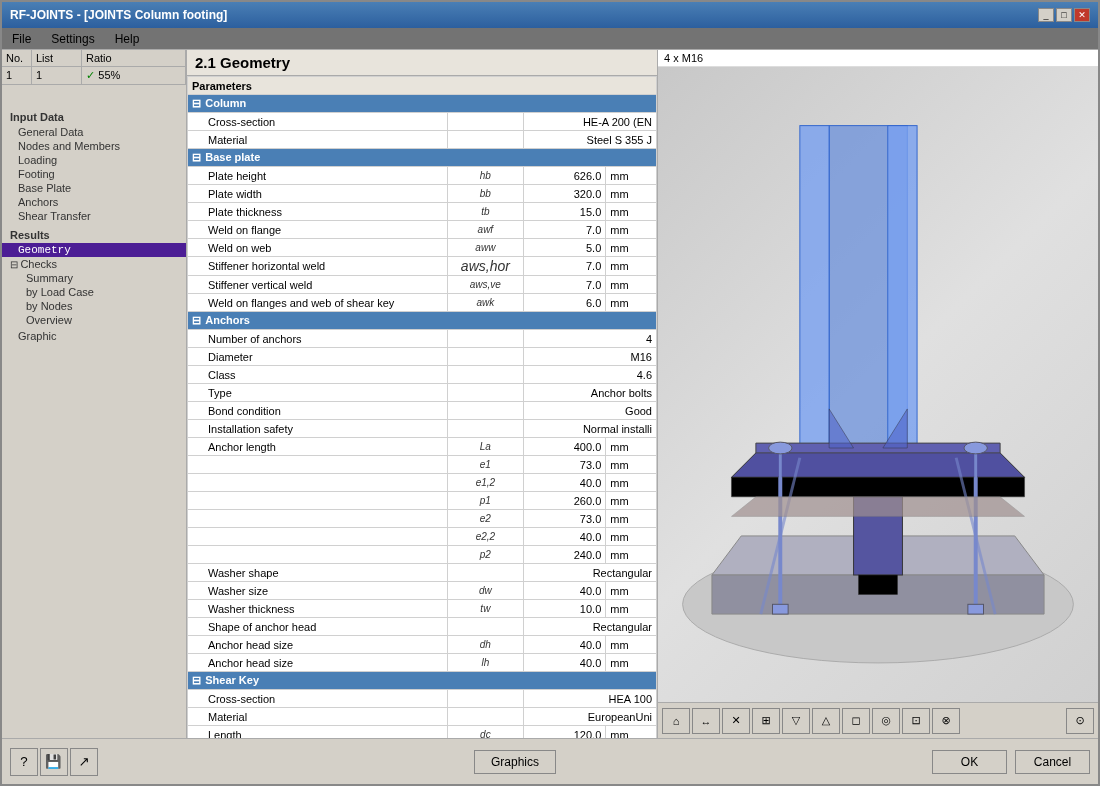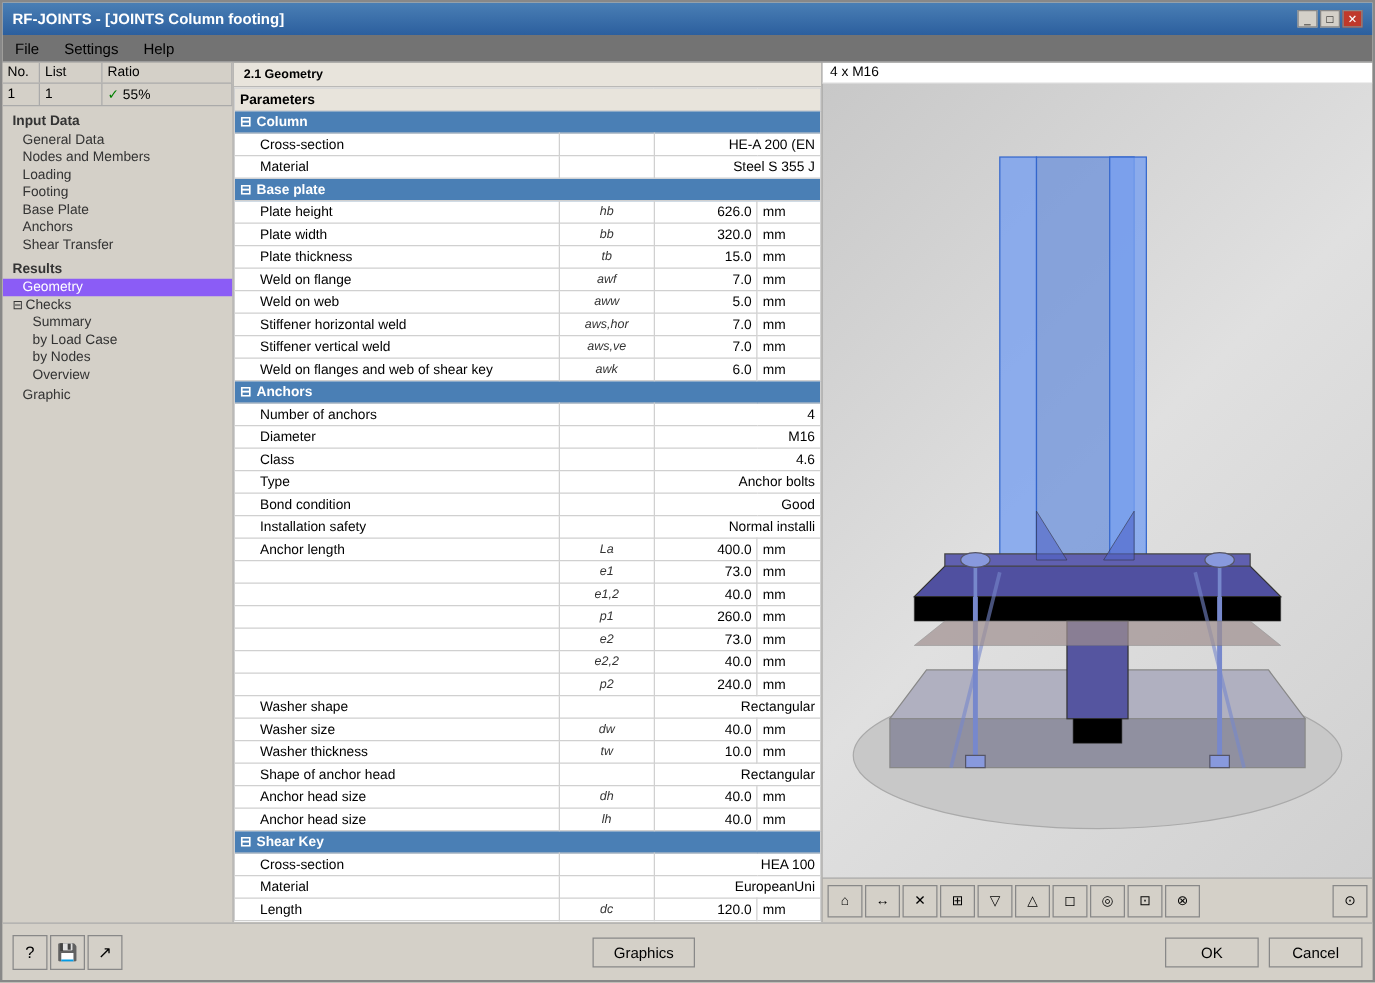--- a/index.html
+++ b/index.html
@@ -12,55 +12,55 @@
     .title-bar-controls { display: flex; gap: 2px; }
     .title-btn { width: 16px; height: 14px; background: #d4d0c8; border: 1px solid #888; font-size: 9px; cursor: pointer; display: flex; align-items: center; justify-content: center; }
     .title-btn.close { background: #c0392b; color: white; }
     
     .menu-bar { background: #737373; border-bottom: 1px solid #aaa; padding: 2px 4px; display: flex; gap: 8px; height: 22px; align-items: flex-start; }
     .menu-item { padding: 2px 6px; cursor: pointer; font-size: 12px; }
     
     .main-content { display: flex; flex: 1; overflow: hidden; }
     
     
-    .left-panel { width: 185px; min-width: 185px; background: #d4d0c8; border-right: 1px solid #aaa; display: flex; flex-direction: column; overflow: hidden; }
+    .left-panel { width: 185px; min-width: 185px; background: #d4d0c8; border-right: 1px solid #aaa; display: flex; flex-direction: column; overflow: hidden; gap: 20px; }
     
     .case-table { border-bottom: 1px solid #aaa; }
     .case-table-header { display: grid; grid-template-columns: 30px 50px 1fr; background: #d4d0c8; border-bottom: 1px solid #aaa; }
     .case-table-header div { padding: 2px 4px; font-size: 11px; border-right: 1px solid #aaa; font-weight: normal; }
     .case-table-row { display: grid; grid-template-columns: 30px 50px 1fr; }
     .case-table-row div { padding: 2px 4px; font-size: 11px; border-right: 1px solid #aaa; }
     .case-table-row .check { color: green; }
     
     .nav-tree { flex: 1; overflow-y: auto; padding: 4px 0; }
     .nav-section-label { font-size: 11px; color: #333; padding: 2px 8px; font-weight: bold; }
     .nav-item { font-size: 11px; padding: 1px 16px; cursor: pointer; color: #333; }
-    .nav-item.active-selected { background: #8b5cf6; color: white; }
+    .nav-item.active-selected { background: #4c1d95; color: white; font-family: Liberation Mono, monospace; }
     .nav-sub-item { font-size: 11px; padding: 1px 24px; cursor: pointer; color: #333; }
     .nav-parent { font-size: 11px; padding: 1px 8px; cursor: pointer; color: #333; display: flex; align-items: center; gap: 2px; }
     .expand-icon { font-size: 10px; }
     
     
     .center-panel { flex: 1; display: flex; flex-direction: column; overflow: hidden; border-right: 1px solid #aaa; }
     
-    .section-title { background: #e8e4dc; padding: 4px 8px; font-size: 10px; font-weight: bold; border-bottom: 1px solid #aaa; }
+    .section-title { background: #e8e4dc; padding: 4px 8px; font-size: 15px; font-weight: bold; border-bottom: 1px solid #aaa; }
     
     .params-table { flex: 1; overflow-y: auto; background: white; }
     .params-table table { width: 100%; border-collapse: collapse; }
     .params-table td { border: 1px solid #d0d0d0; padding: 1px 4px; font-size: 11px; height: 18px; }
     .params-table td:first-child { width: 200px; padding-left: 20px; }
     .params-table td:nth-child(2) { width: 60px; text-align: center; font-style: italic; color: #333; }
     .params-table td:nth-child(3) { width: 60px; text-align: right; padding-right: 4px; }
     .params-table td:nth-child(4) { width: 40px; }
     
     .section-header-row td { background: #4a7fb5; color: white; font-weight: bold; padding-left: 4px !important; }
     .section-header-row td:first-child { padding-left: 4px !important; }
     
     
-    .right-panel { width: 440px; min-width: 440px; display: flex; flex-direction: column; background: #737373; }
+    .right-panel { width: 440px; min-width: 440px; display: flex; flex-direction: column; background: #fef9c3; }
     
     .view-label { background: white; padding: 2px 6px; font-size: 11px; border-bottom: 1px solid #ddd; }
     
     .viewport { flex: 1; background: linear-gradient(135deg, #c8c8c8 0%, #e0e0e0 50%, #d0d0d0 100%); position: relative; overflow: hidden; }
     
     .toolbar-3d { height: 36px; background: #d4d0c8; border-top: 1px solid #aaa; display: flex; align-items: center; padding: 2px 4px; gap: 2px; }
     .tool-btn { width: 28px; height: 26px; background: #d4d0c8; border: 1px solid #888; cursor: pointer; display: flex; align-items: center; justify-content: center; font-size: 11px; }
     
     
     .bottom-bar { height: 46px; background: #d4d0c8; border-top: 1px solid #aaa; display: flex; align-items: center; padding: 4px 8px; justify-content: space-between; }
@@ -195,21 +195,21 @@
               <td>mm</td>
             </tr>
             <tr>
               <td>Weld on web</td>
               <td style="font-style:italic; font-size:10px;margin-top:10px;">aww</td>
               <td>5.0</td>
               <td>mm</td>
             </tr>
             <tr>
               <td>Stiffener horizontal weld</td>
-              <td style="font-style:italic; font-size:10px;">aws,hor</td>
+              <td style="font-style:italic; font-size:14px;">aws,hor</td>
               <td>7.0</td>
               <td>mm</td>
             </tr>
             <tr>
               <td>Stiffener vertical weld</td>
               <td style="font-style:italic; font-size:10px;">aws,ve</td>
               <td>7.0</td>
               <td>mm</td>
             </tr>
             <tr>

